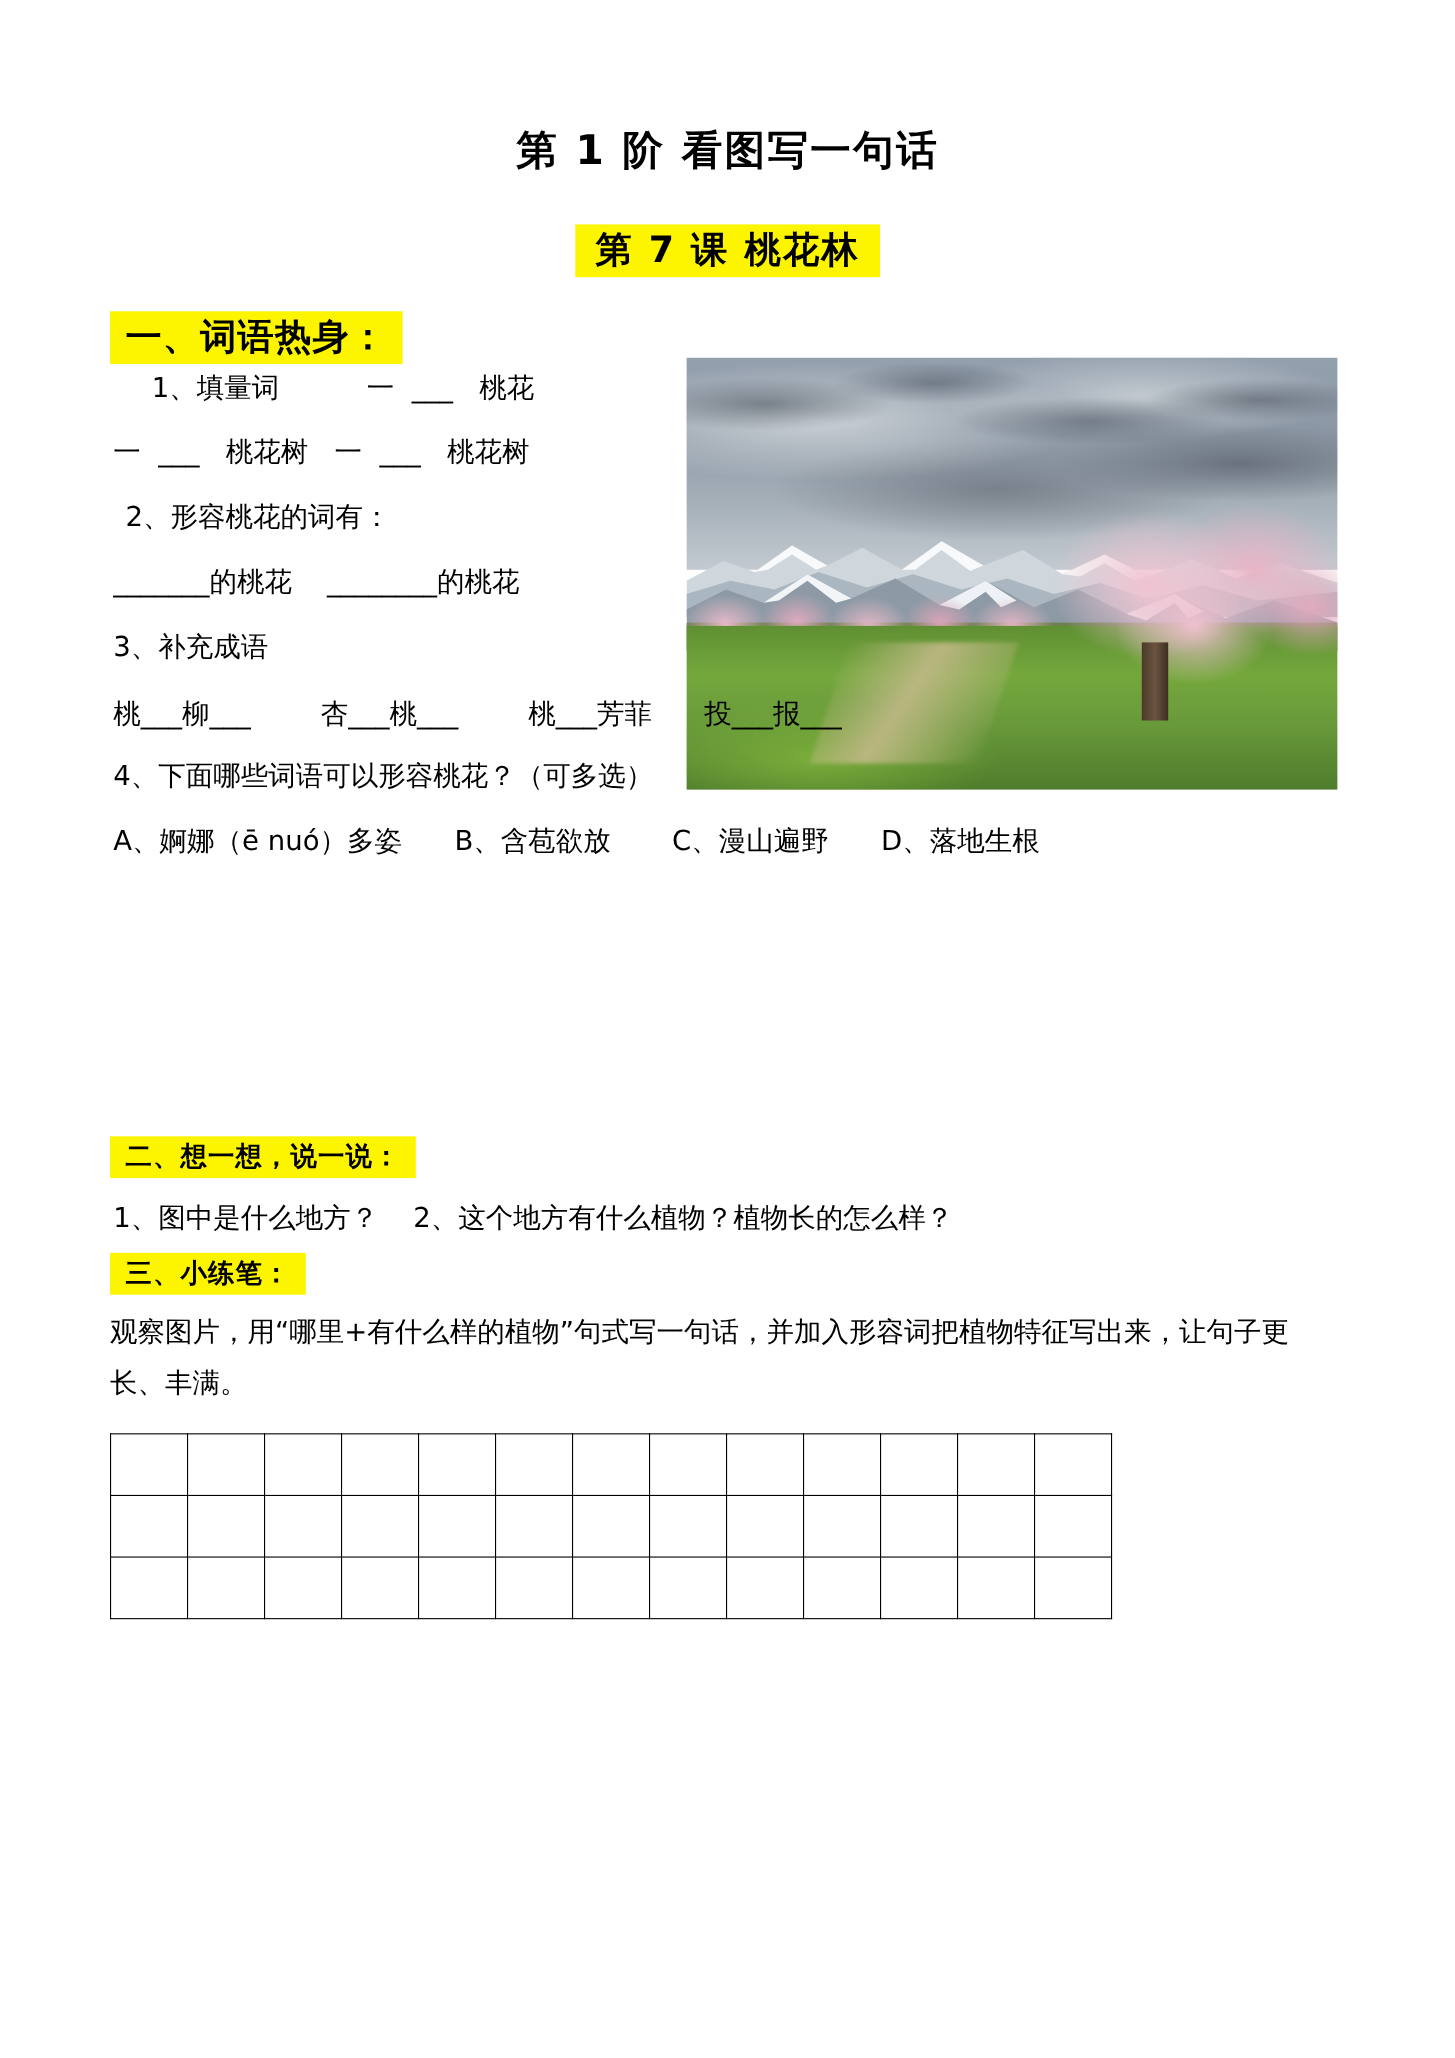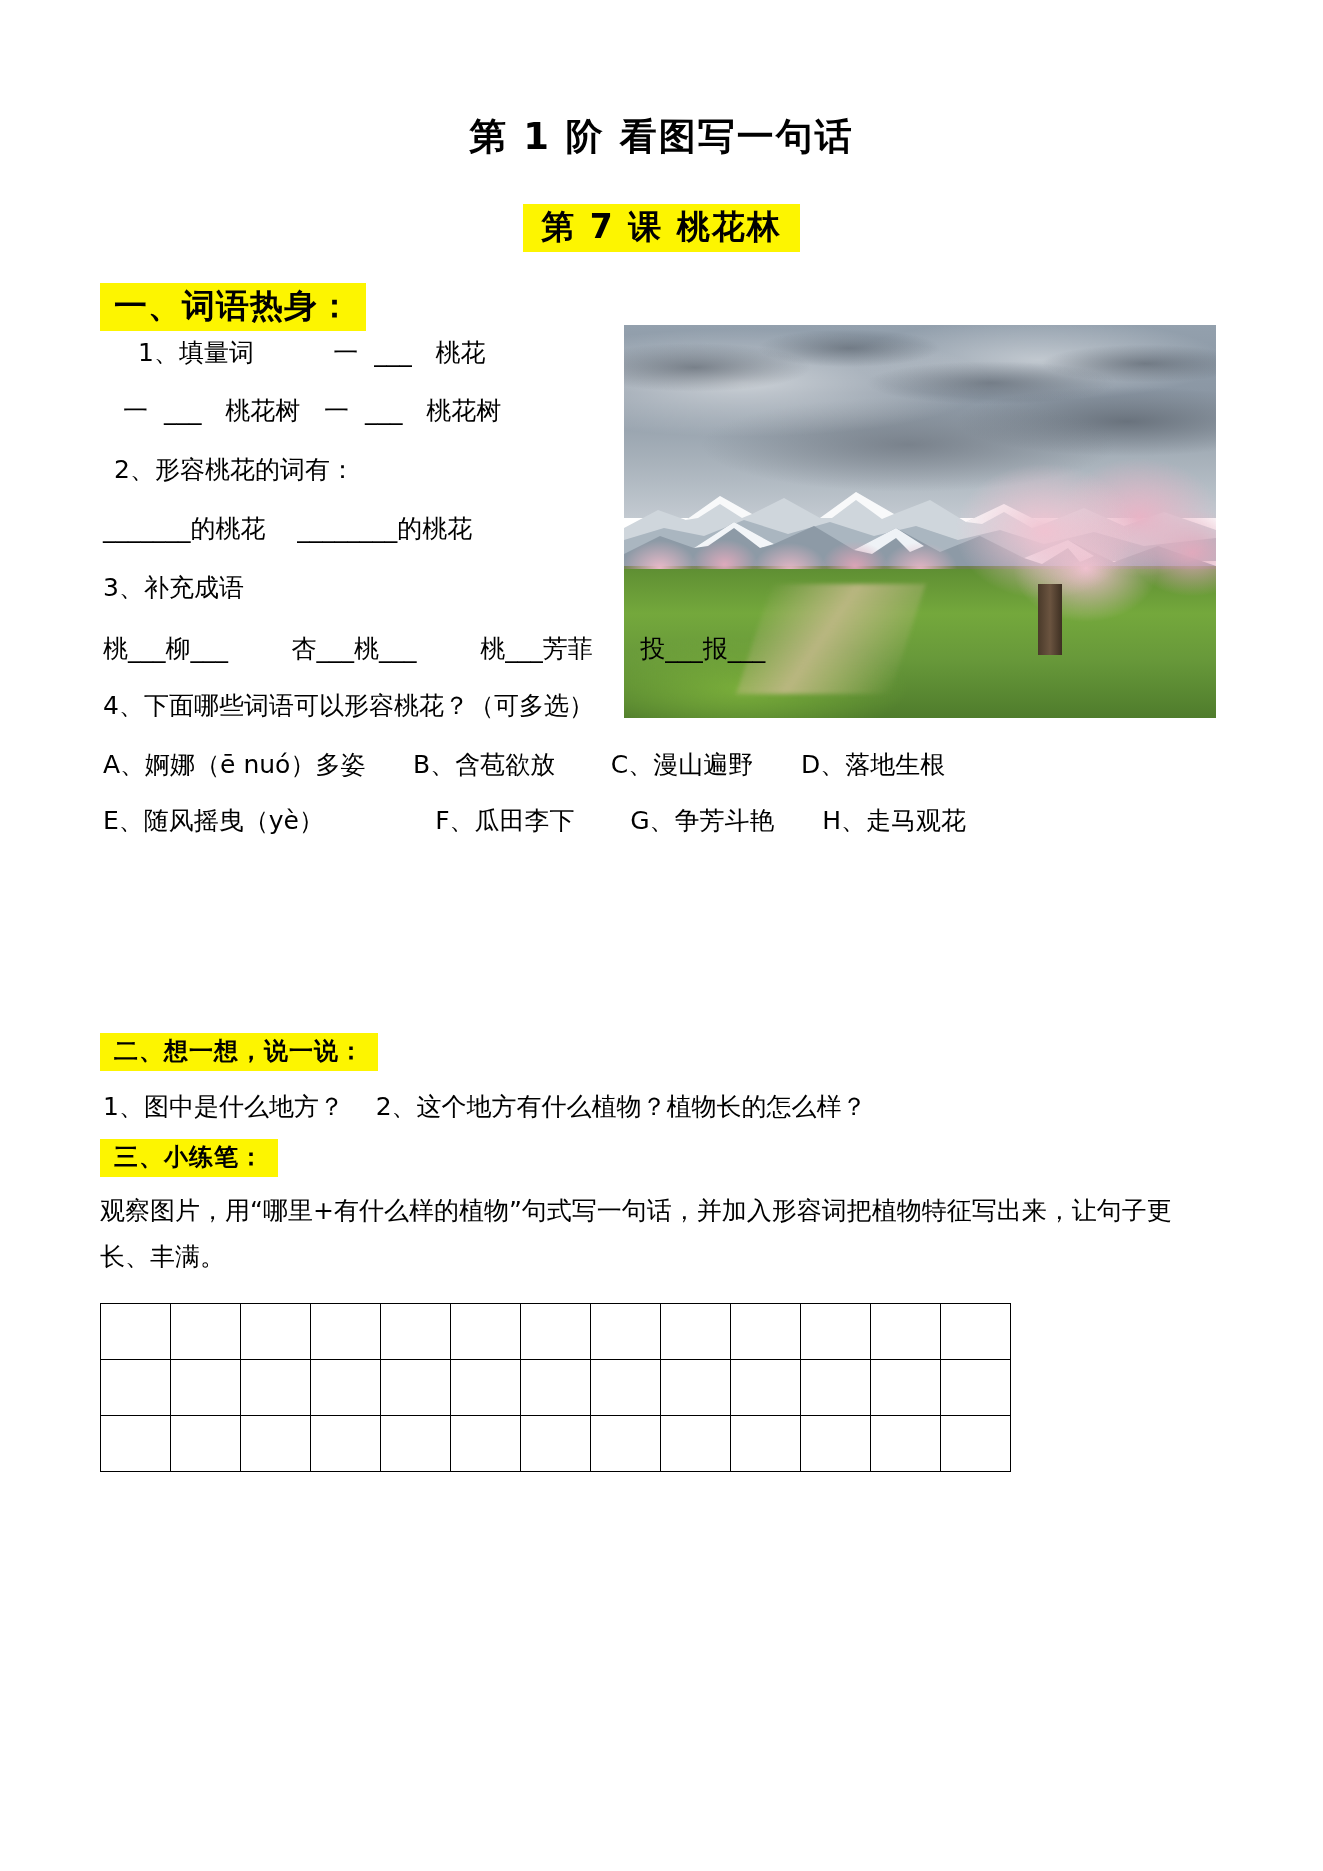--- a/index.html
+++ b/index.html
@@ -69,21 +69,21 @@
   .line {
     position: absolute;
     font-size: 25px;
     line-height: 1.2;
     white-space: pre;
     color: #000;
   }
 
   
   #l1  { left: 103px; top: 338px; margin-left: 35px; }
-  #l2  { left: 103px; top: 396px; margin-left: 20px; }
+  #l2  { left: 103px; top: 396px; }
   #l3  { left: 114px; top: 455px; }
   #l4  { left: 103px; top: 514px; }
   #l5  { left: 103px; top: 573px; }
   #l6  { left: 103px; top: 634px; text-align: right; }
   #l7  { left: 103px; top: 691px; }
   #l8  { left: 103px; top: 750px; }
   #l9  { left: 103px; top: 806px; }
 
   
   #l10 { left: 103px; top: 1092px; }
@@ -217,21 +217,20 @@
   </div>
 
   <div class="line" id="l1">1、填量词          一  ___   桃花</div>
   <div class="line" id="l2">一  ___   桃花树   一  ___   桃花树</div>
   <div class="line" id="l3">2、形容桃花的词有：</div>
   <div class="line" id="l4">_______的桃花    ________的桃花</div>
   <div class="line" id="l5">3、补充成语</div>
   <div class="line" id="l6">桃___柳___        杏___桃___        桃___芳菲      投___报___</div>
   <div class="line" id="l7">4、下面哪些词语可以形容桃花？（可多选）</div>
   <div class="line" id="l8">A、婀娜（ē nuó）多姿      B、含苞欲放       C、漫山遍野      D、落地生根</div>
-  <div class="line" id="l9">E、随风摇曳（yè）              F、瓜田李下       G、争芳斗艳      H、走马观花</div>
 
   <div class="sec-head" id="sec2-head">二、想一想，说一说：</div>
   <div class="line" id="l10">1、图中是什么地方？    2、这个地方有什么植物？植物长的怎么样？</div>
 
   <div class="sec-head" id="sec3-head">三、小练笔：</div>
   <div class="para">观察图片，用“哪里+有什么样的植物”句式写一句话，并加入形容词把植物特征写出来，让句子更长、丰满。</div>
 
   <table class="grid">
     <tbody>
       <tr>

